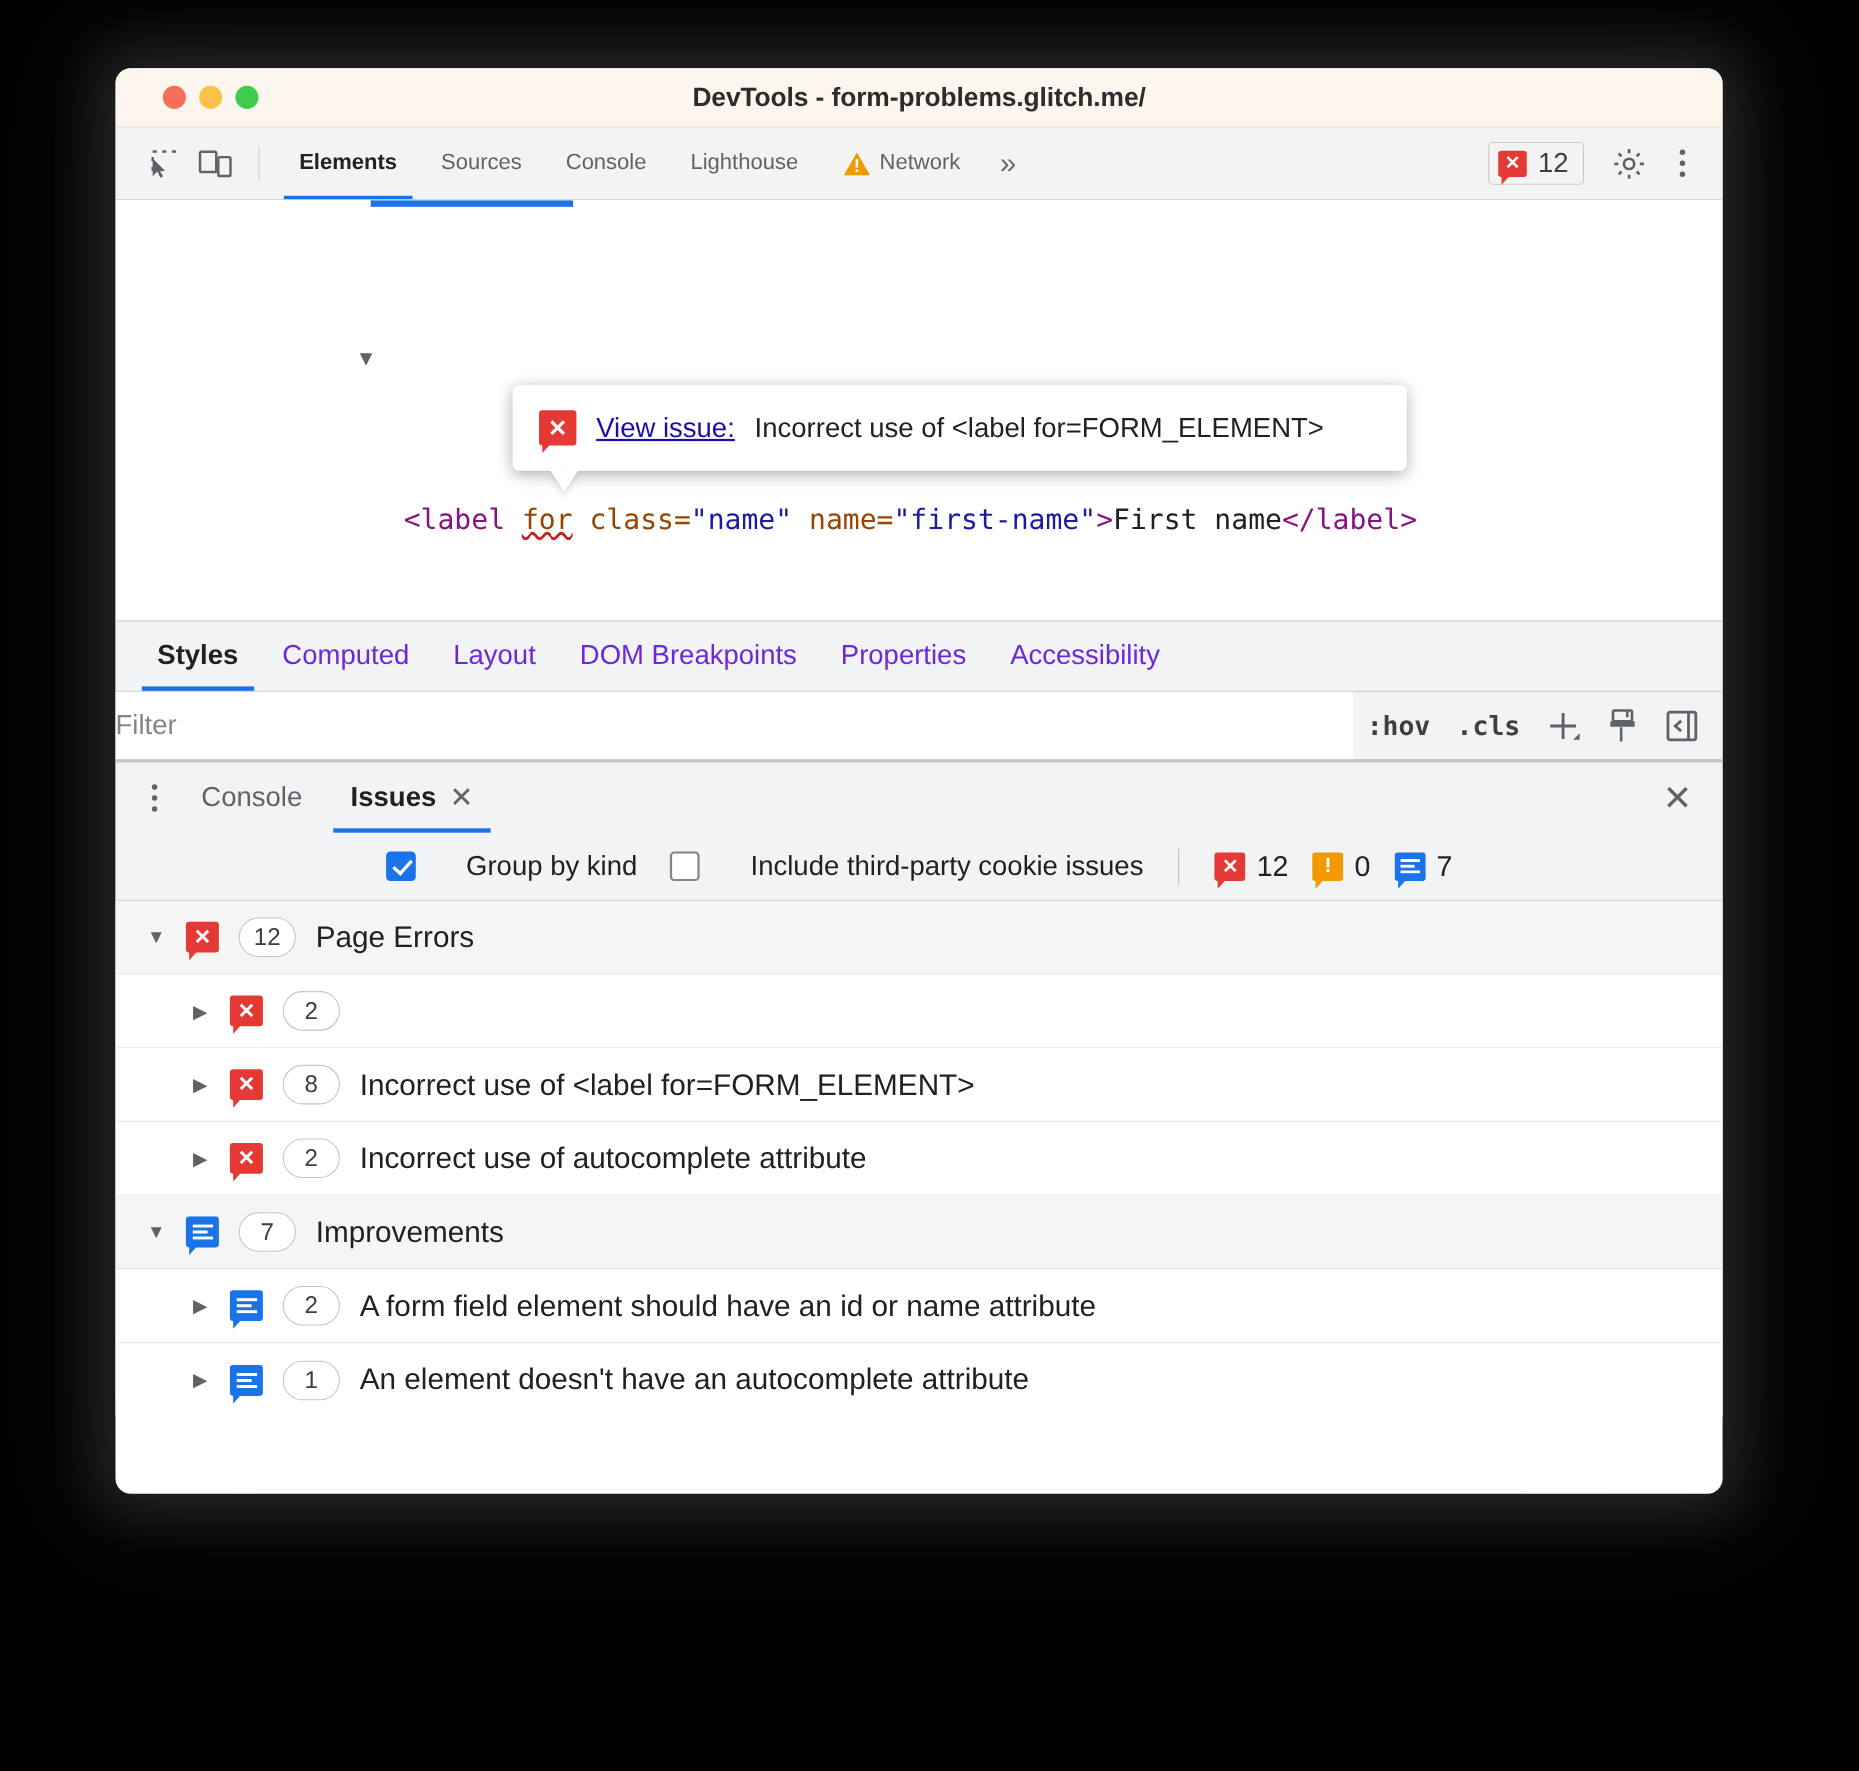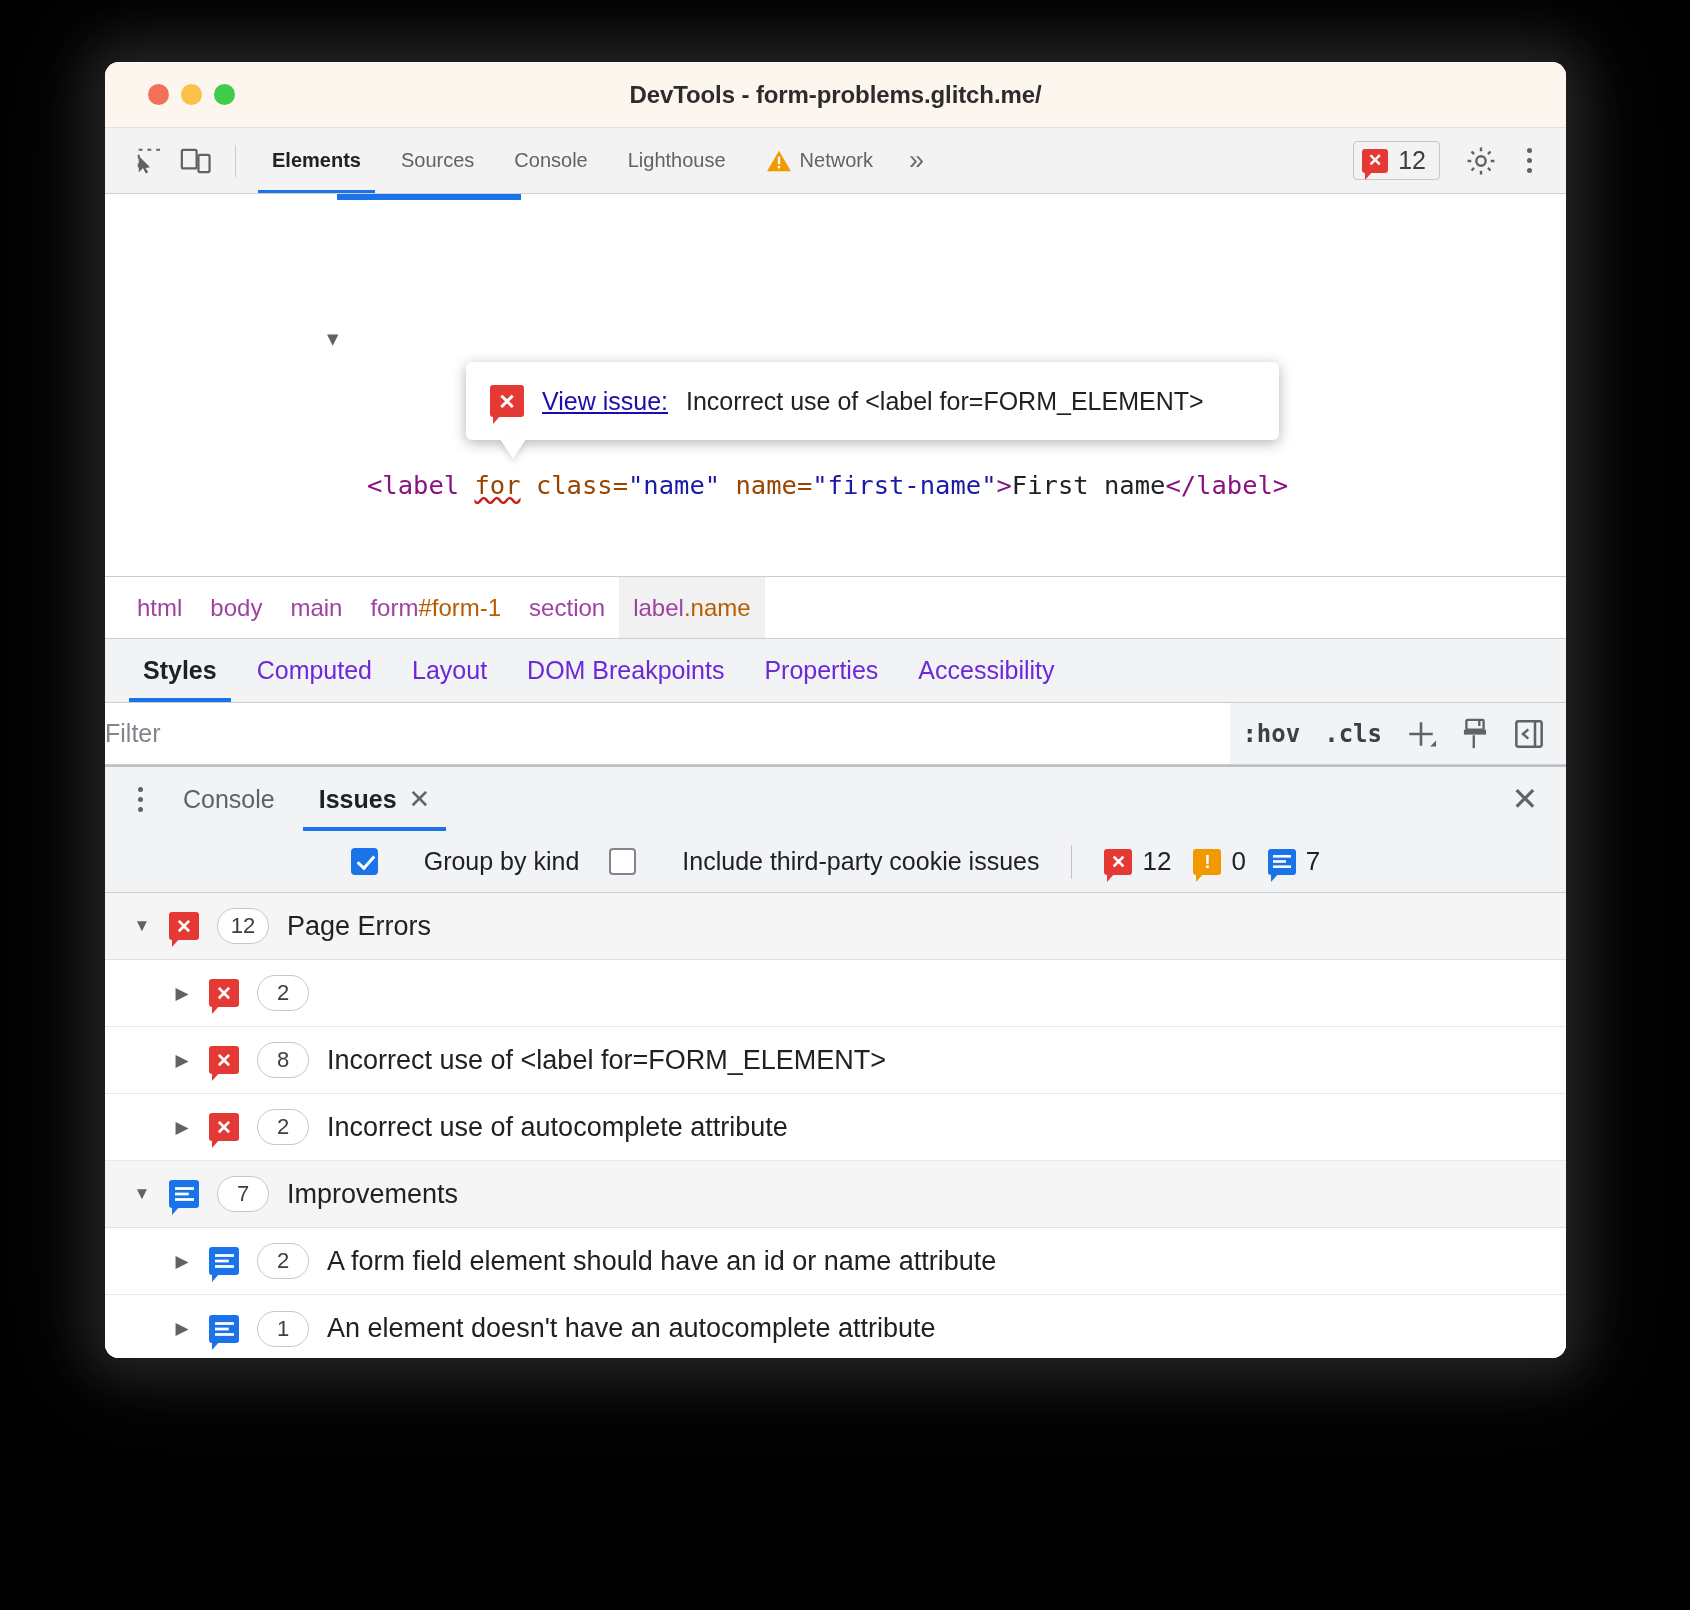--- a/index.html
+++ b/index.html
@@ -31,21 +31,21 @@
     background: #ffffff;
     border-radius: 14px;
     overflow: hidden;
     box-shadow: 0 0 48px 22px rgba(255,255,255,0.10),
                 0 0 110px 40px rgba(255,255,255,0.05);
   }
 
   
   .titlebar {
     position: relative;
-    height: 66px;
+    height: 54px;
     background: #fdf6ef;
     border-bottom: 1px solid #e6e0da;
     display: flex;
     align-items: center;
     padding-left: 24px;
   }
   .traffic {
     display: flex;
     gap: 12px;
     margin-left: 19px;
@@ -556,34 +556,20 @@
       <div class="tooltip">
         <span class="bubble red" style="width:34px;height:32px;">
           <span class="gly" style="font-size:21px;">✕</span>
         </span>
         <a class="tip-link" href="#">View issue:</a>
         <span class="tip-text">Incorrect use of &lt;label for=FORM_ELEMENT&gt;</span>
         <span class="tip-arrow"></span>
       </div>
     </div>
 
-    <div class="breadcrumb">
-      <div class="crumb">html</div>
-      <div class="crumb">body</div>
-      <div class="crumb">main</div>
-      <div class="crumb with-id">
-          <span>form</span>
-          <span class="sub">#form-1</span>
-        </div>
-      <div class="crumb">section</div>
-      <div class="crumb with-id active">
-          <span>label</span>
-          <span class="sub">.name</span>
-        </div>
-    </div>
 
     <div class="pane-tabs">
       <div class="stab active">Styles</div>
       <div class="stab">Computed</div>
       <div class="stab">Layout</div>
       <div class="stab">DOM Breakpoints</div>
       <div class="stab">Properties</div>
       <div class="stab">Accessibility</div>
     </div>
 

